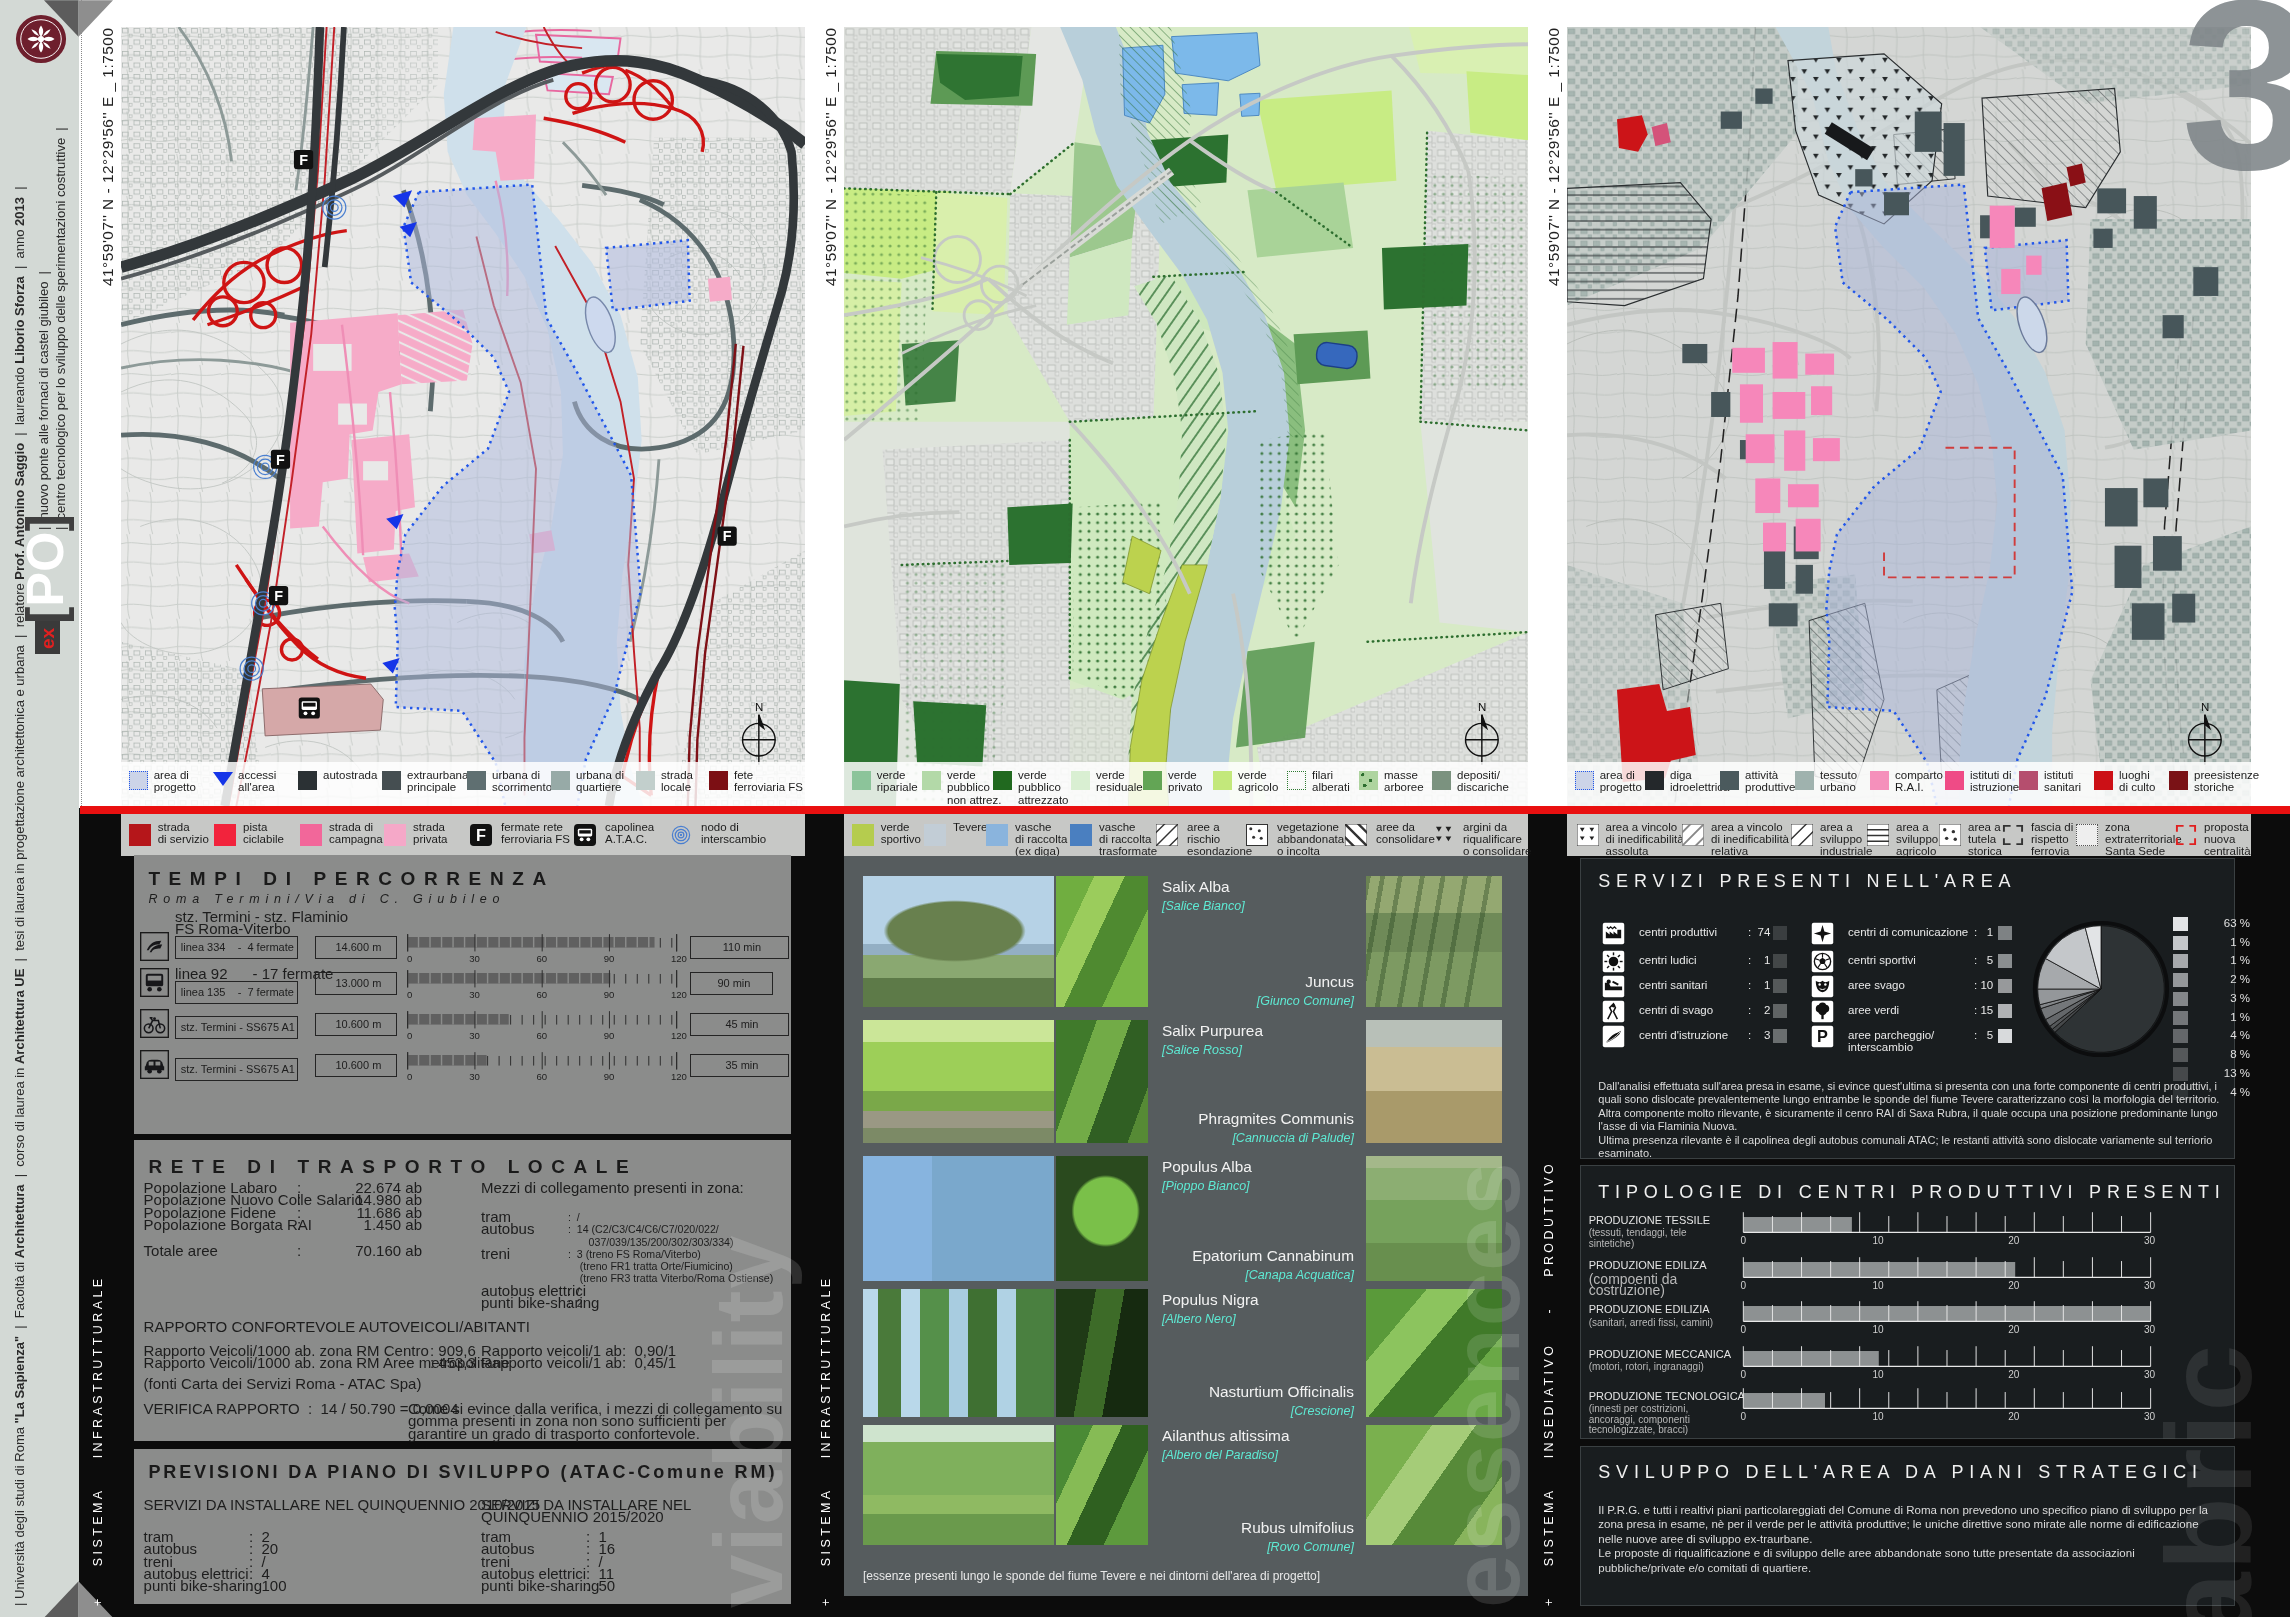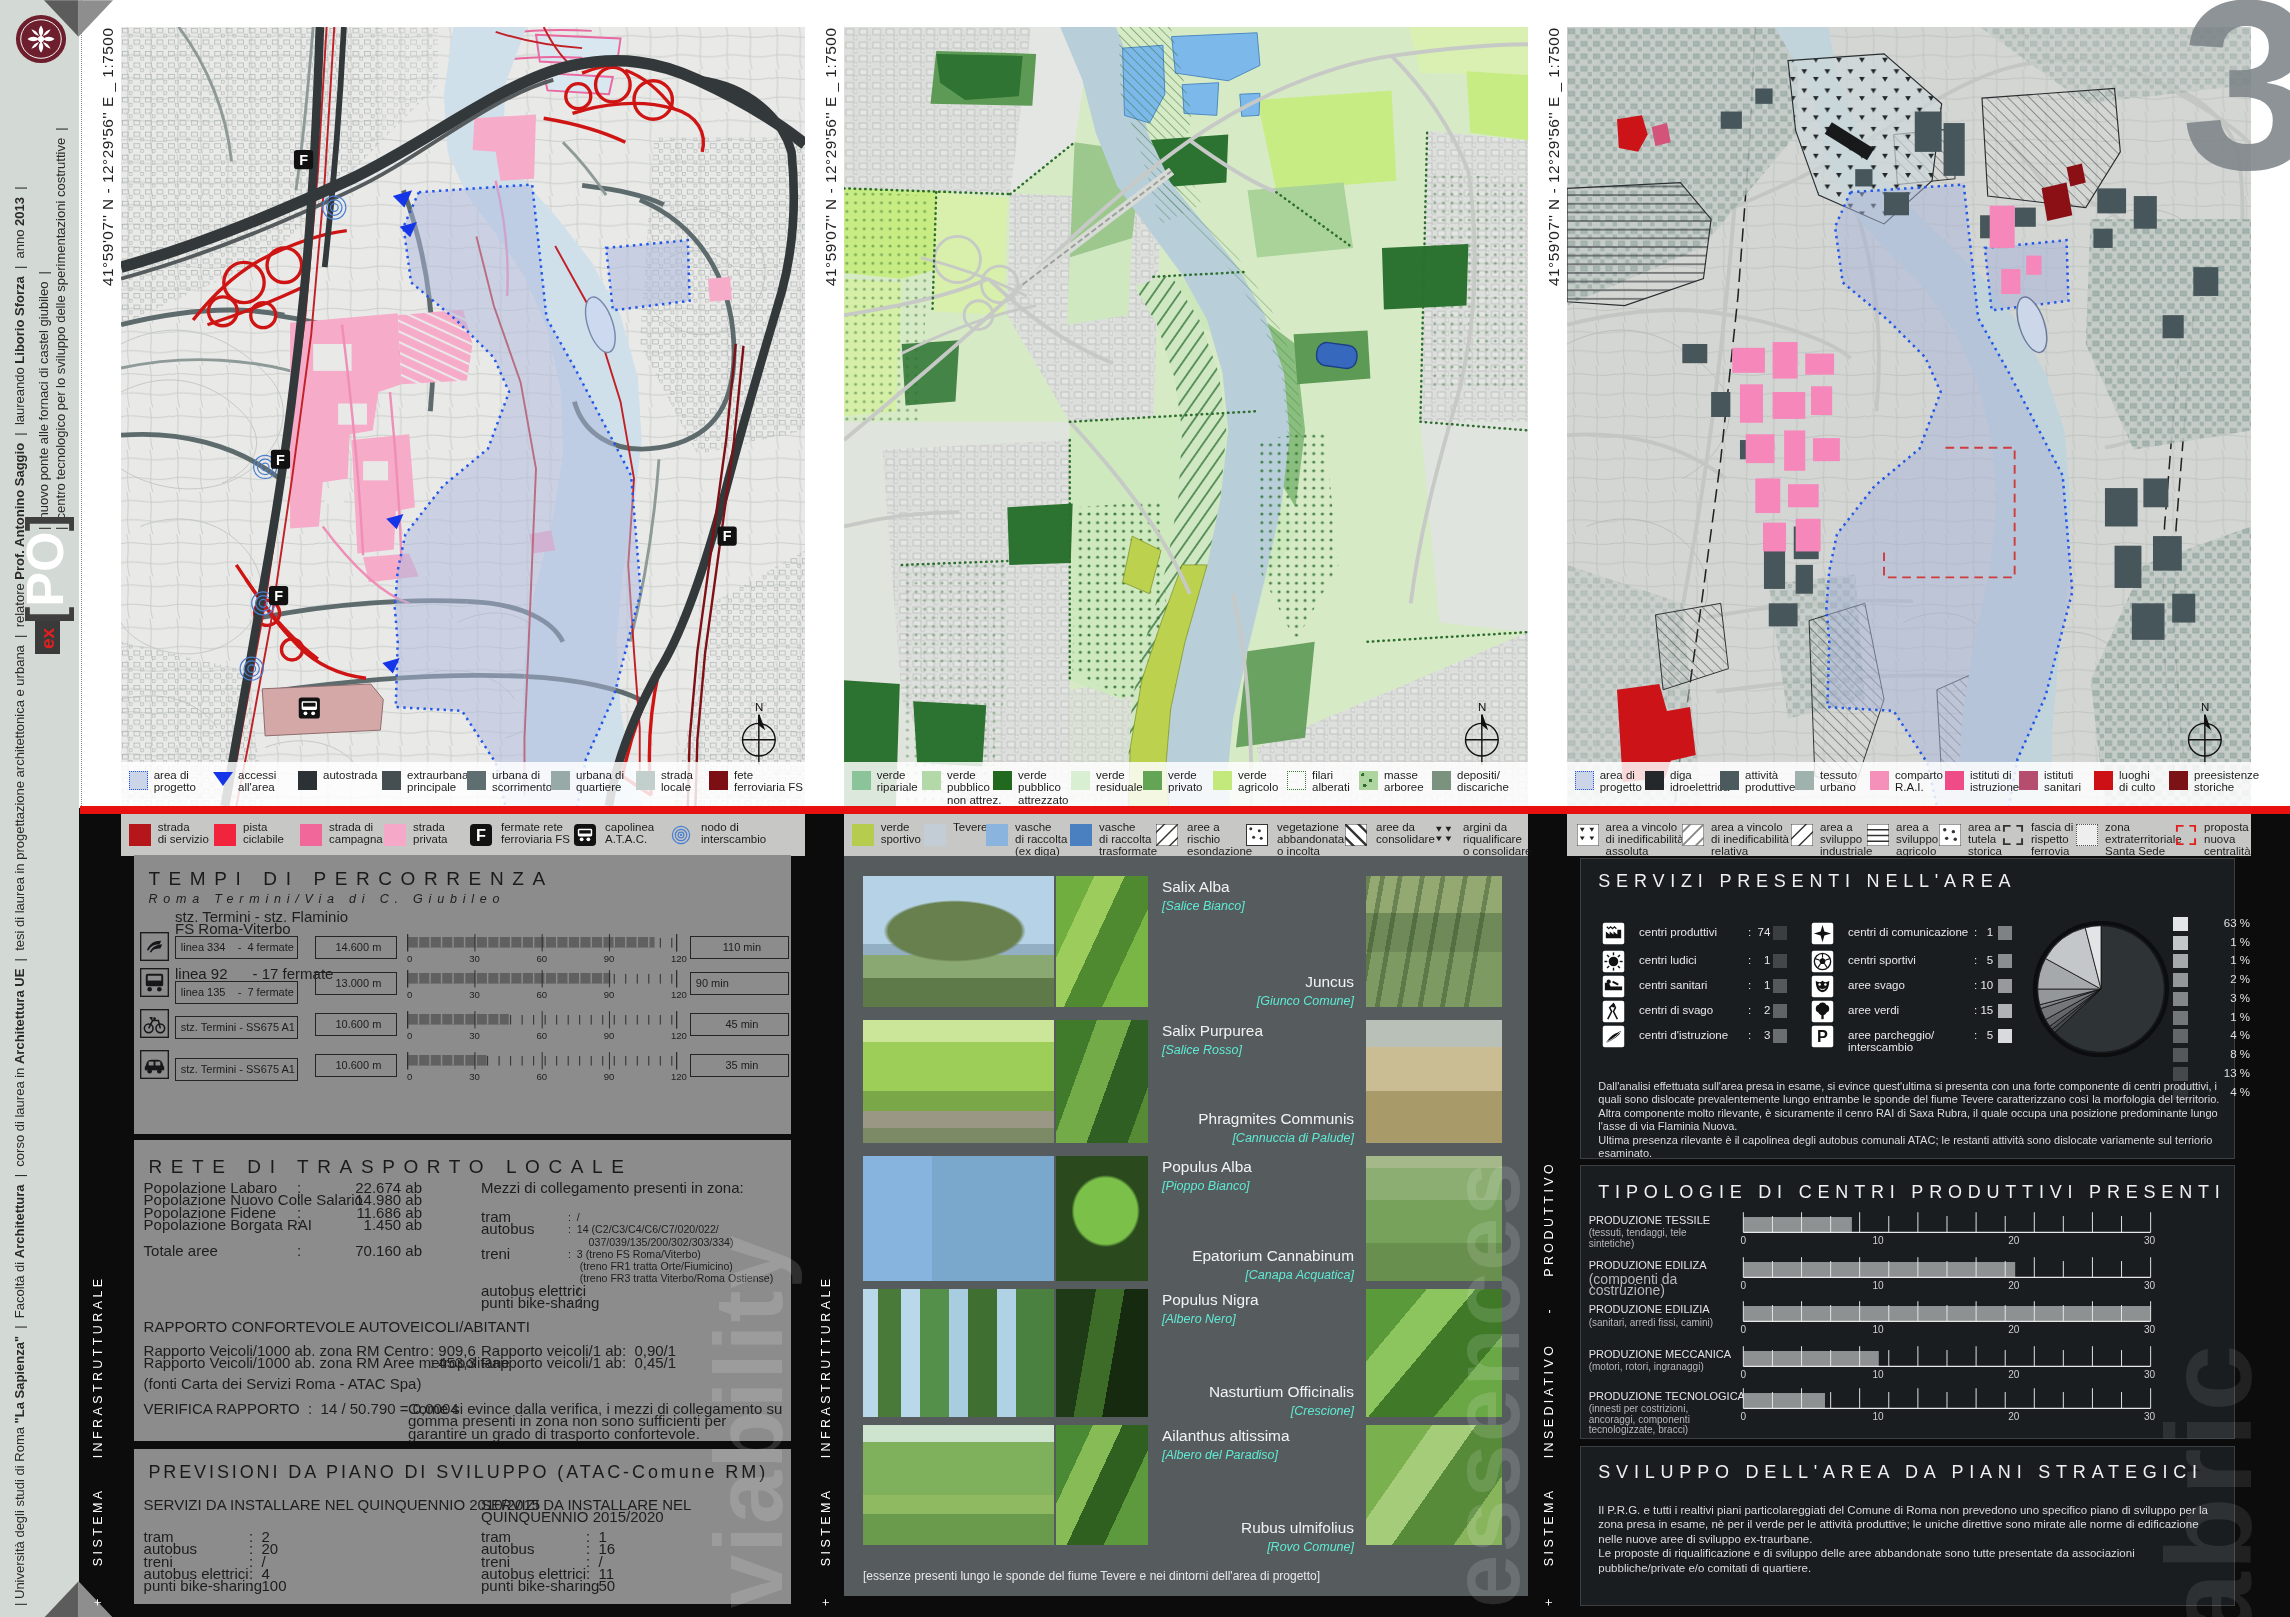--- a/index.html
+++ b/index.html
@@ -20,21 +20,21 @@
 .leg2 .tx{position:absolute;left:29px;top:0;white-space:nowrap}
 
 .leg1{position:absolute;left:0;bottom:0;height:44px;width:100%;background:rgba(255,255,255,0.84);font-size:11.5px;line-height:12.5px;color:#1c1c1c}
 .leg1 .it{position:absolute;top:6.7px}
 .leg1 .sq{position:absolute;width:19px;height:19px;top:1.9px}
 .leg1 .tx{position:absolute;left:25px;top:0;white-space:nowrap}
 .mapcol{top:27px;width:684px;height:779px;background:#e9e9e8}
 .coord{font-size:15.4px;color:#222;letter-spacing:0.5px}
 
 .gbox{left:134px;width:657px;background:#8b8c8b;color:#1d1d1d}
-.gtitle{font-size:19px;letter-spacing:8.6px;color:#1a1a1a;font-weight:400;white-space:nowrap}
+.gtitle{font-size:19px;letter-spacing:8.6px;color:#1a1a1a;font-weight:700;white-space:nowrap}
 .small{font-size:15px;line-height:12.3px}
 
 .kbox{left:1580px;width:655px;background:#191d1f;border:1px solid #3a4042;color:#e8e8e8}
 .ktitle{font-size:18px;letter-spacing:5.8px;color:#f0f0f0;white-space:nowrap}
 .wm{color:rgba(255,255,255,0.14);font-size:96px;font-weight:700;letter-spacing:1.9px}
 .vlab{color:#fff;font-size:12.5px;letter-spacing:3.4px;word-spacing:7.7px}
 .rowbox{border:1.4px solid #242424;font-size:11px;line-height:20px;height:23px;padding-left:4.8px;white-space:nowrap}
 .icon1{width:29px;height:29px}
 .bar1{position:absolute;left:273px}
 .ph{background:#6a8a50}
@@ -884,21 +884,21 @@
 <div class="abs rowbox" style="left:41px;top:81px;width:123px">linea 334&nbsp;&nbsp;&nbsp;&nbsp;-&nbsp;&nbsp;4 fermate</div>
 <div class="abs rowbox" style="left:181px;top:81px;width:82px;text-align:center">14.600 m</div>
 <div class="abs rowbox" style="left:556px;top:81px;width:99px;text-align:center">110 min</div>
 <div class="abs icon1" style="left:5.8px;top:77px"><svg width="29" height="29" viewBox="0 0 30 30">
         <rect x="0.7" y="0.7" width="28.6" height="28.6" fill="#8b8c8b" stroke="#1a1a1a" stroke-width="1.4"></rect>
         <path d="M7,19 C10,12 14,9 22,9 L20,13 C14,13 11,15 9,19 Z M10,21 C13,15 17,13 23,13 L21,17 C16,17 13,18 12,21 Z" fill="#17171a"></path>
       </svg></div>
 <div class="abs small" style="left:41px;top:113px">linea 92&nbsp;&nbsp;&nbsp;&nbsp;&nbsp;&nbsp;- 17 fermate</div>
 <div class="abs rowbox" style="left:41px;top:126px;width:123px">linea 135&nbsp;&nbsp;&nbsp;&nbsp;-&nbsp;&nbsp;7 fermate</div>
 <div class="abs rowbox" style="left:181px;top:117px;width:82px;text-align:center">13.000 m</div>
-<div class="abs rowbox" style="left:556px;top:117px;width:99px;text-align:left">90 min</div>
+<div class="abs rowbox" style="left:556px;top:117px;width:83px;text-align:center">90 min</div>
 <div class="abs icon1" style="left:5.8px;top:113px"><svg width="29" height="29" viewBox="0 0 30 30">
         <rect x="0.7" y="0.7" width="28.6" height="28.6" fill="#8b8c8b" stroke="#1a1a1a" stroke-width="1.4"></rect>
         <rect x="6" y="6" width="18" height="13" rx="2" fill="#17171a"></rect>
         <rect x="8" y="8" width="14" height="5" fill="#8b8c8b"></rect>
         <circle cx="10" cy="22" r="2.4" fill="#17171a"></circle>
         <circle cx="20" cy="22" r="2.4" fill="#17171a"></circle>
       </svg></div>
 <div class="abs rowbox" style="left:41px;top:161px;width:123px">stz. Termini - SS675 A1</div>
 <div class="abs rowbox" style="left:181px;top:158px;width:82px;text-align:center">10.600 m</div>
 <div class="abs rowbox" style="left:556px;top:158px;width:99px;text-align:center">45 min</div>

